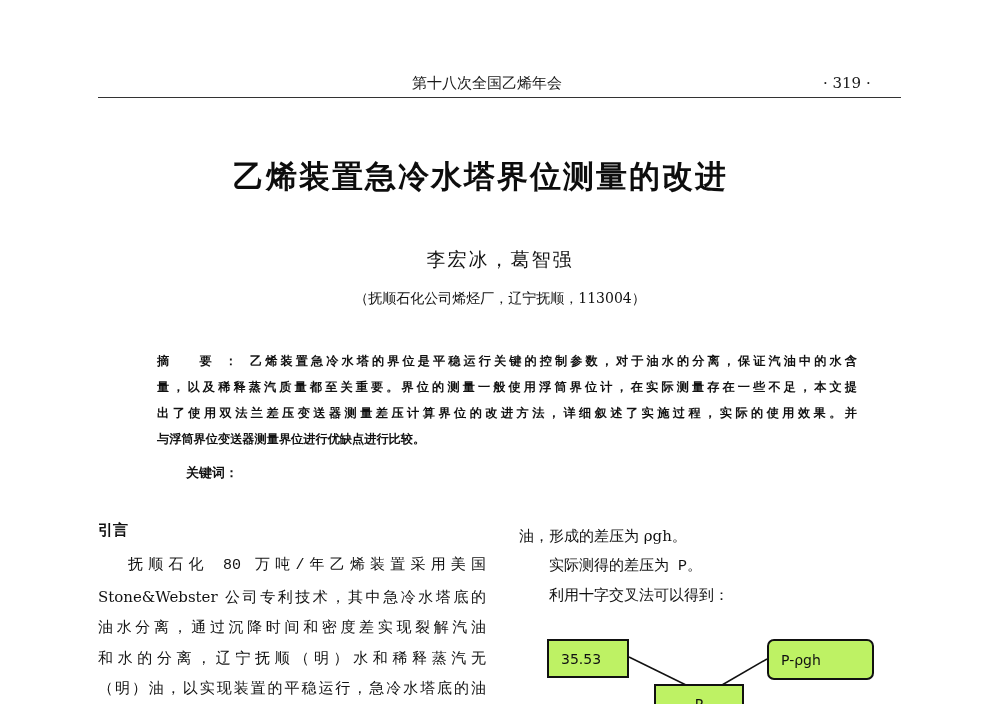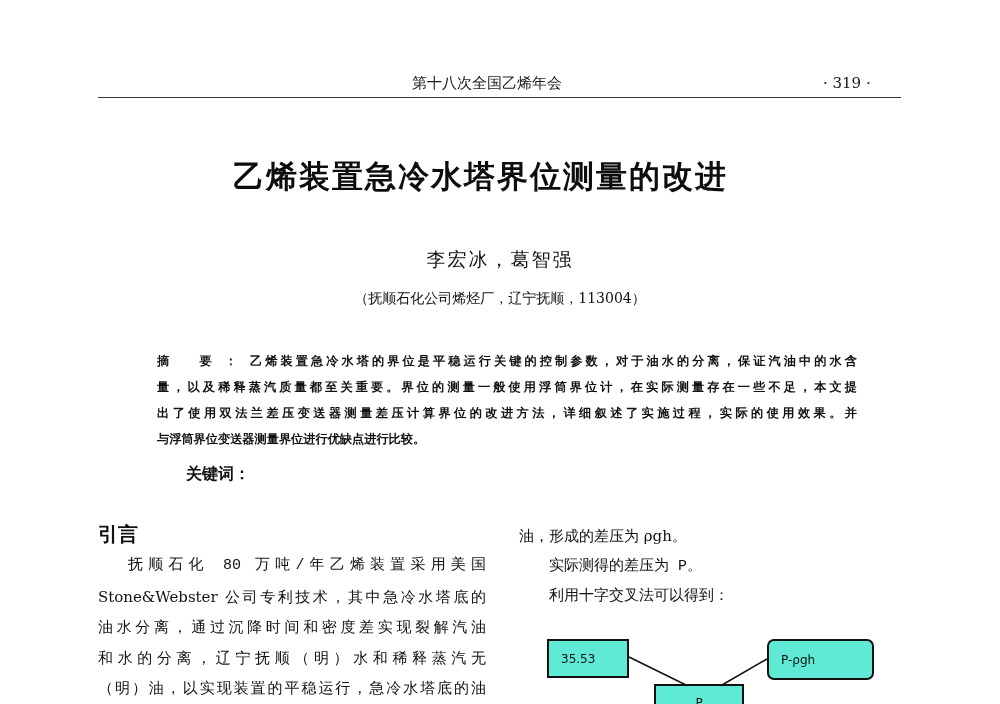--- a/index.html
+++ b/index.html
@@ -30,40 +30,40 @@
     left: 0; width: 1000px; text-align: center; top: 290px; font-size: 14px; color: #111;
   }
   .abstract {
     left: 157px; top: 348px; width: 700px; font-size: 12.2px; line-height: 26px;
     font-weight: bold; color: #111; white-space: normal;
   }
   .abstract p { margin: 0; text-align: justify; text-align-last: justify; }
   .abstract p.last { text-align-last: left; }
   .abstract .label { letter-spacing: 10px; }
   .keywords {
-    left: 186px; top: 464px; font-size: 16px; font-weight: bold;
+    left: 186px; top: 464px; font-size: 13px; font-weight: bold;
     font-family: "DejaVu Sans", sans-serif;
   }
   .section-heading {
-    left: 98px; top: 521px; font-size: 20px; font-weight: bold;
+    left: 98px; top: 521px; font-size: 15px; font-weight: bold;
     font-family: "DejaVu Sans", sans-serif;
   }
   .col-left {
     left: 98px; top: 551px; width: 388px; font-size: 15px; line-height: 30.5px; white-space: normal;
   }
   .col-left p { margin: 0; text-align: justify; text-align-last: justify; }
   .indent { text-indent: 2em; font-family: Liberation Mono, monospace; }
   .col-right {
     left: 519px; top: 521px; width: 380px; font-size: 15px; line-height: 30.5px; white-space: normal;
   }
   .col-right p { margin: 0; }
   .diagram { position: absolute; left: 540px; top: 630px; width: 350px; height: 74px; }
   .box {
-    position: absolute; border: 2px solid #111; background: #5eead4;
-    font-family: "DejaVu Sans", sans-serif; font-size: 12px;
+    position: absolute; border: 2px solid #111; background: #bef264;
+    font-family: "DejaVu Sans", sans-serif; font-size: 14px;
     display: flex; align-items: center; padding-left: 12px; box-sizing: border-box;
   }
   .box-left { left: 7px; top: 9px; width: 82px; height: 39px; }
   .box-right { left: 227px; top: 9px; width: 107px; height: 41px; border-radius: 7px; }
   .box-bottom { left: 114px; top: 54px; width: 90px; height: 40px; justify-content: center; padding-left: 0; align-items: flex-start; padding-top: 10px; }
   .diagram svg { position: absolute; left: 0; top: 0; }
 </style>
 </head>
 <body>
 

